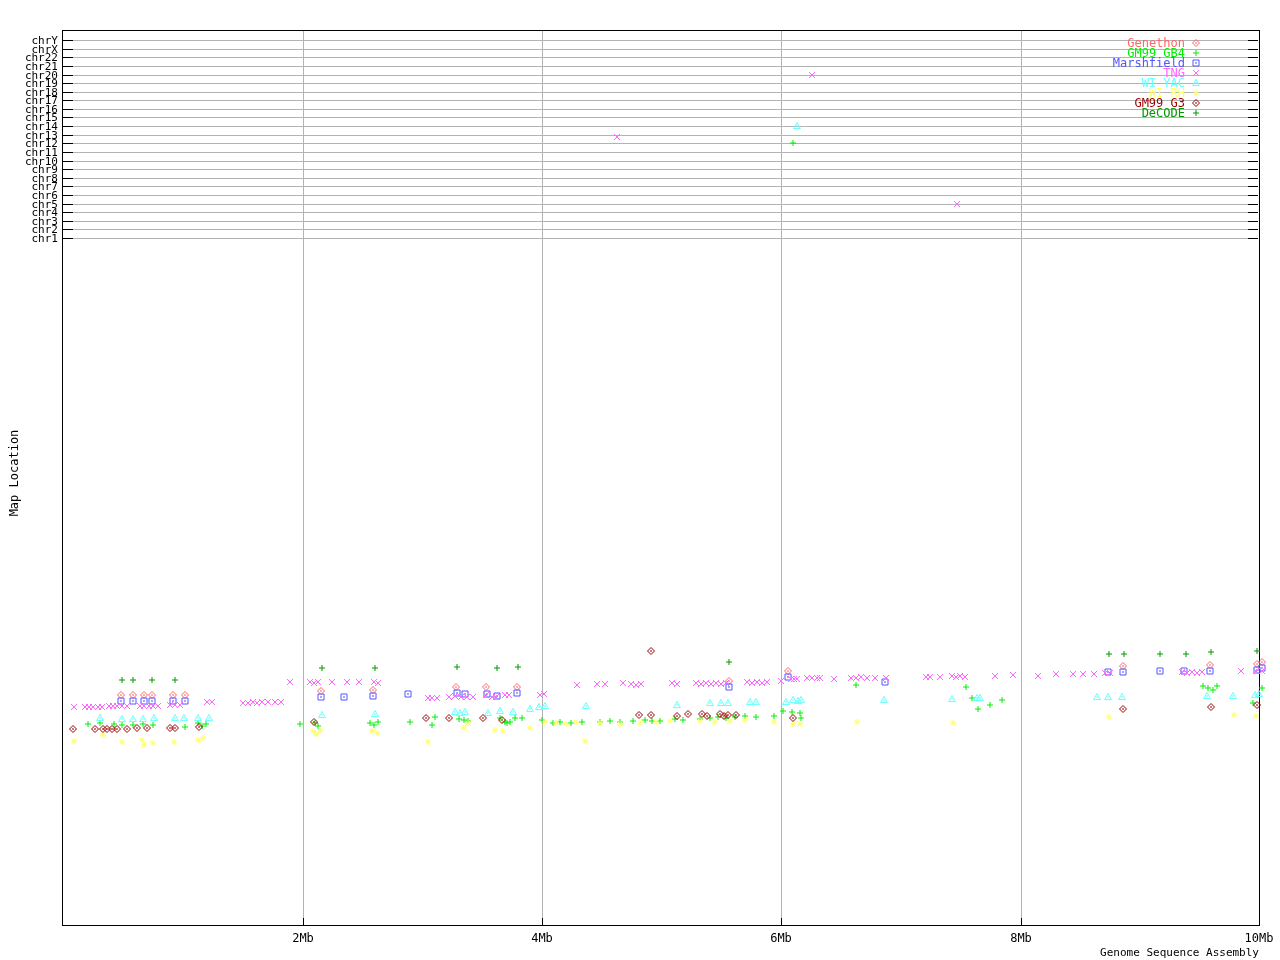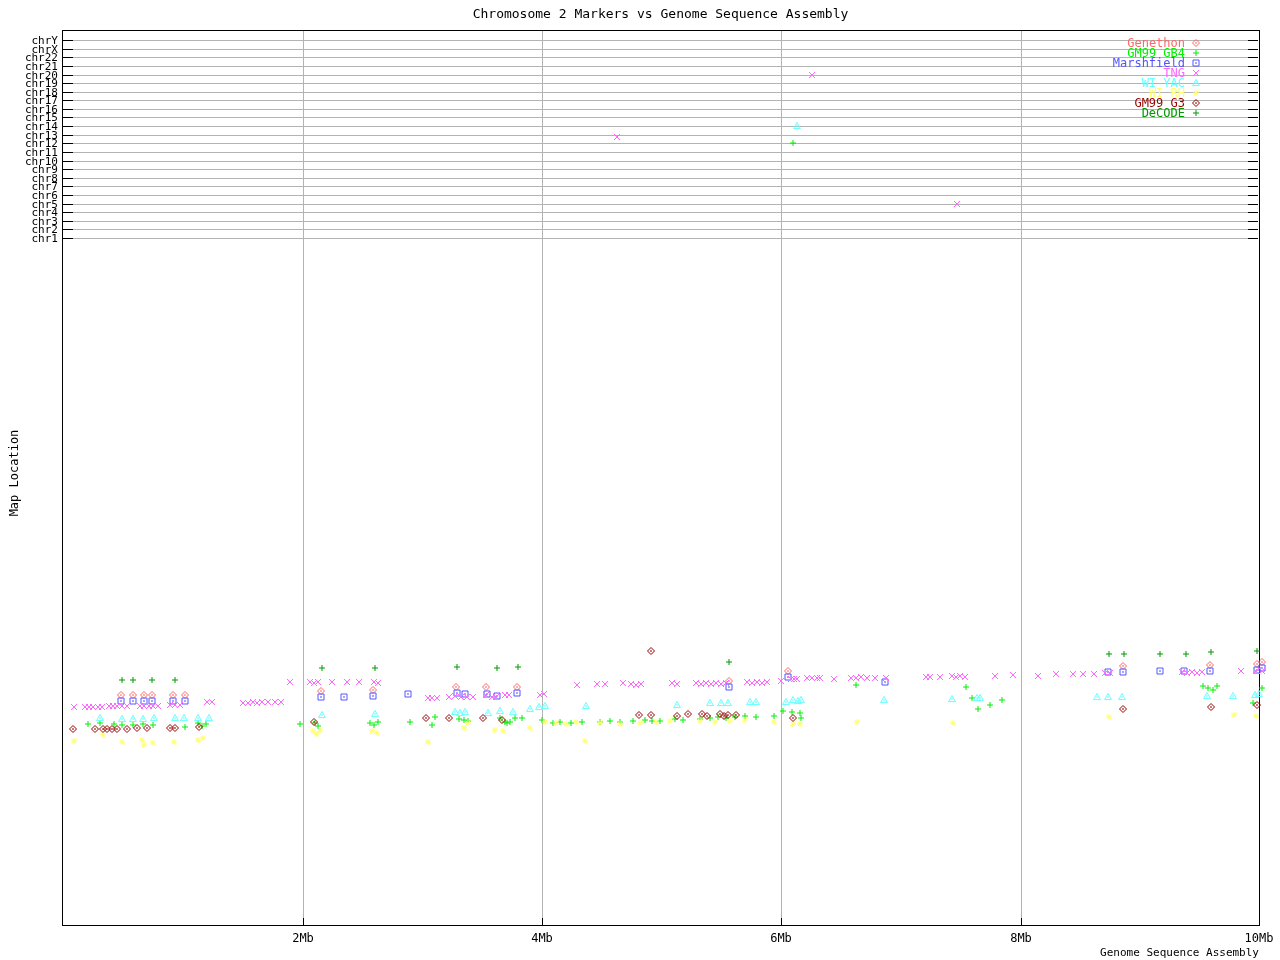--- a/index.html
+++ b/index.html
@@ -13,21 +13,20 @@
   svg{position:absolute;left:0;top:0;}
   svg text{font-family:"DejaVu Sans Mono","Liberation Mono",monospace;fill:#000;}
   .t-chr{font-size:11px;}
   .t-tick{font-size:12px;}
   .t-legend{font-size:12px;}
 </style>
 </head>
 <body>
 
 <div class="canvas">
-  <div class="chart-title">Chromosome 2 Markers vs Genome Sequence Assembly</div>
   <div class="y-axis-label">Map Location</div>
   <div class="x-axis-label">Genome Sequence Assembly</div>
   <svg id="plot" width="1280" height="960">
       <line x1="303" y1="31" x2="303" y2="924" stroke="#b3b3b3" stroke-width="1" shape-rendering="crispEdges"></line>
       <line x1="542" y1="31" x2="542" y2="924" stroke="#b3b3b3" stroke-width="1" shape-rendering="crispEdges"></line>
       <line x1="781" y1="31" x2="781" y2="924" stroke="#b3b3b3" stroke-width="1" shape-rendering="crispEdges"></line>
       <line x1="1021" y1="31" x2="1021" y2="924" stroke="#b3b3b3" stroke-width="1" shape-rendering="crispEdges"></line>
       <line x1="63" y1="40" x2="1258" y2="40" stroke="#b3b3b3" stroke-width="1" shape-rendering="crispEdges"></line>
       <line x1="63" y1="40" x2="73" y2="40" stroke="#000" shape-rendering="crispEdges"></line>
       <line x1="1248" y1="40" x2="1258" y2="40" stroke="#000" shape-rendering="crispEdges"></line>

